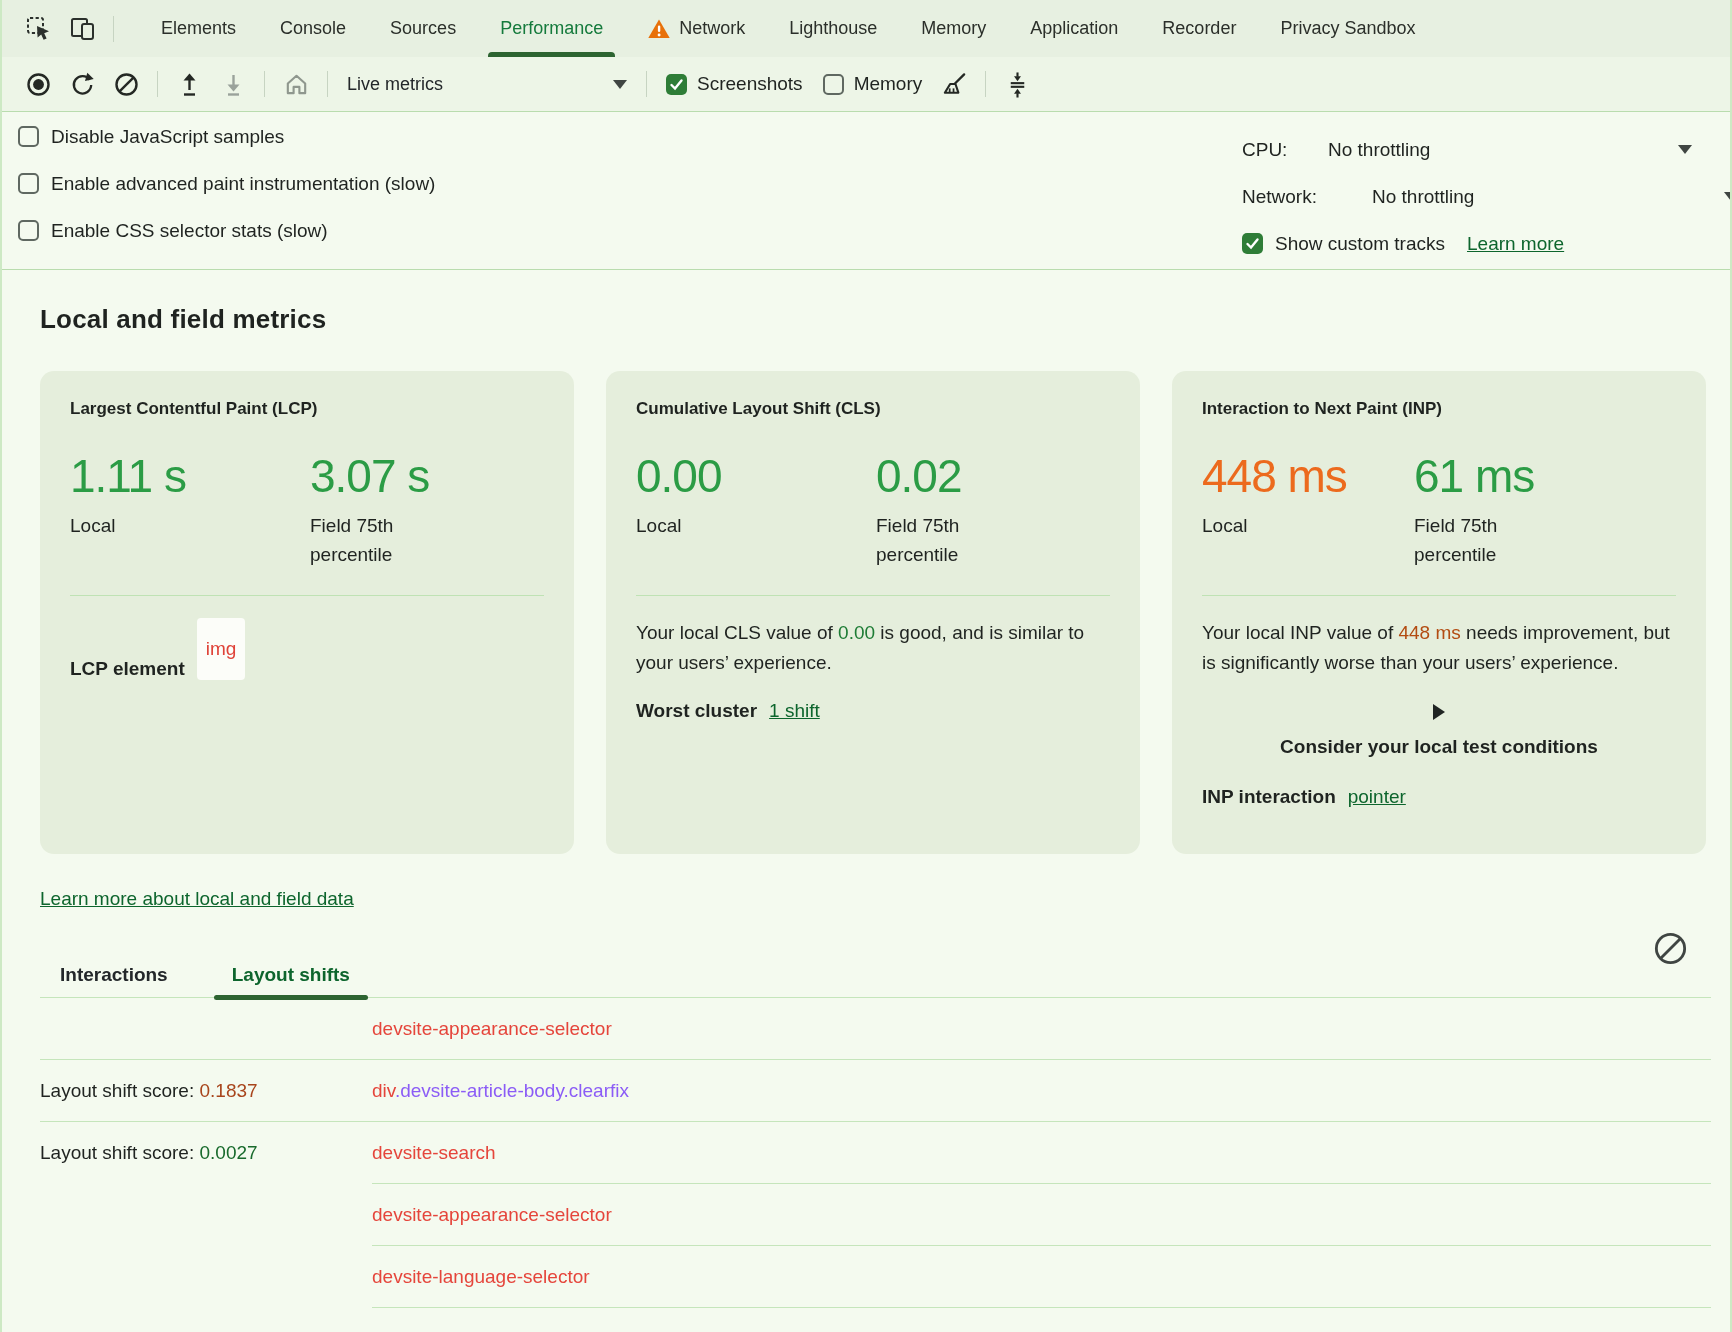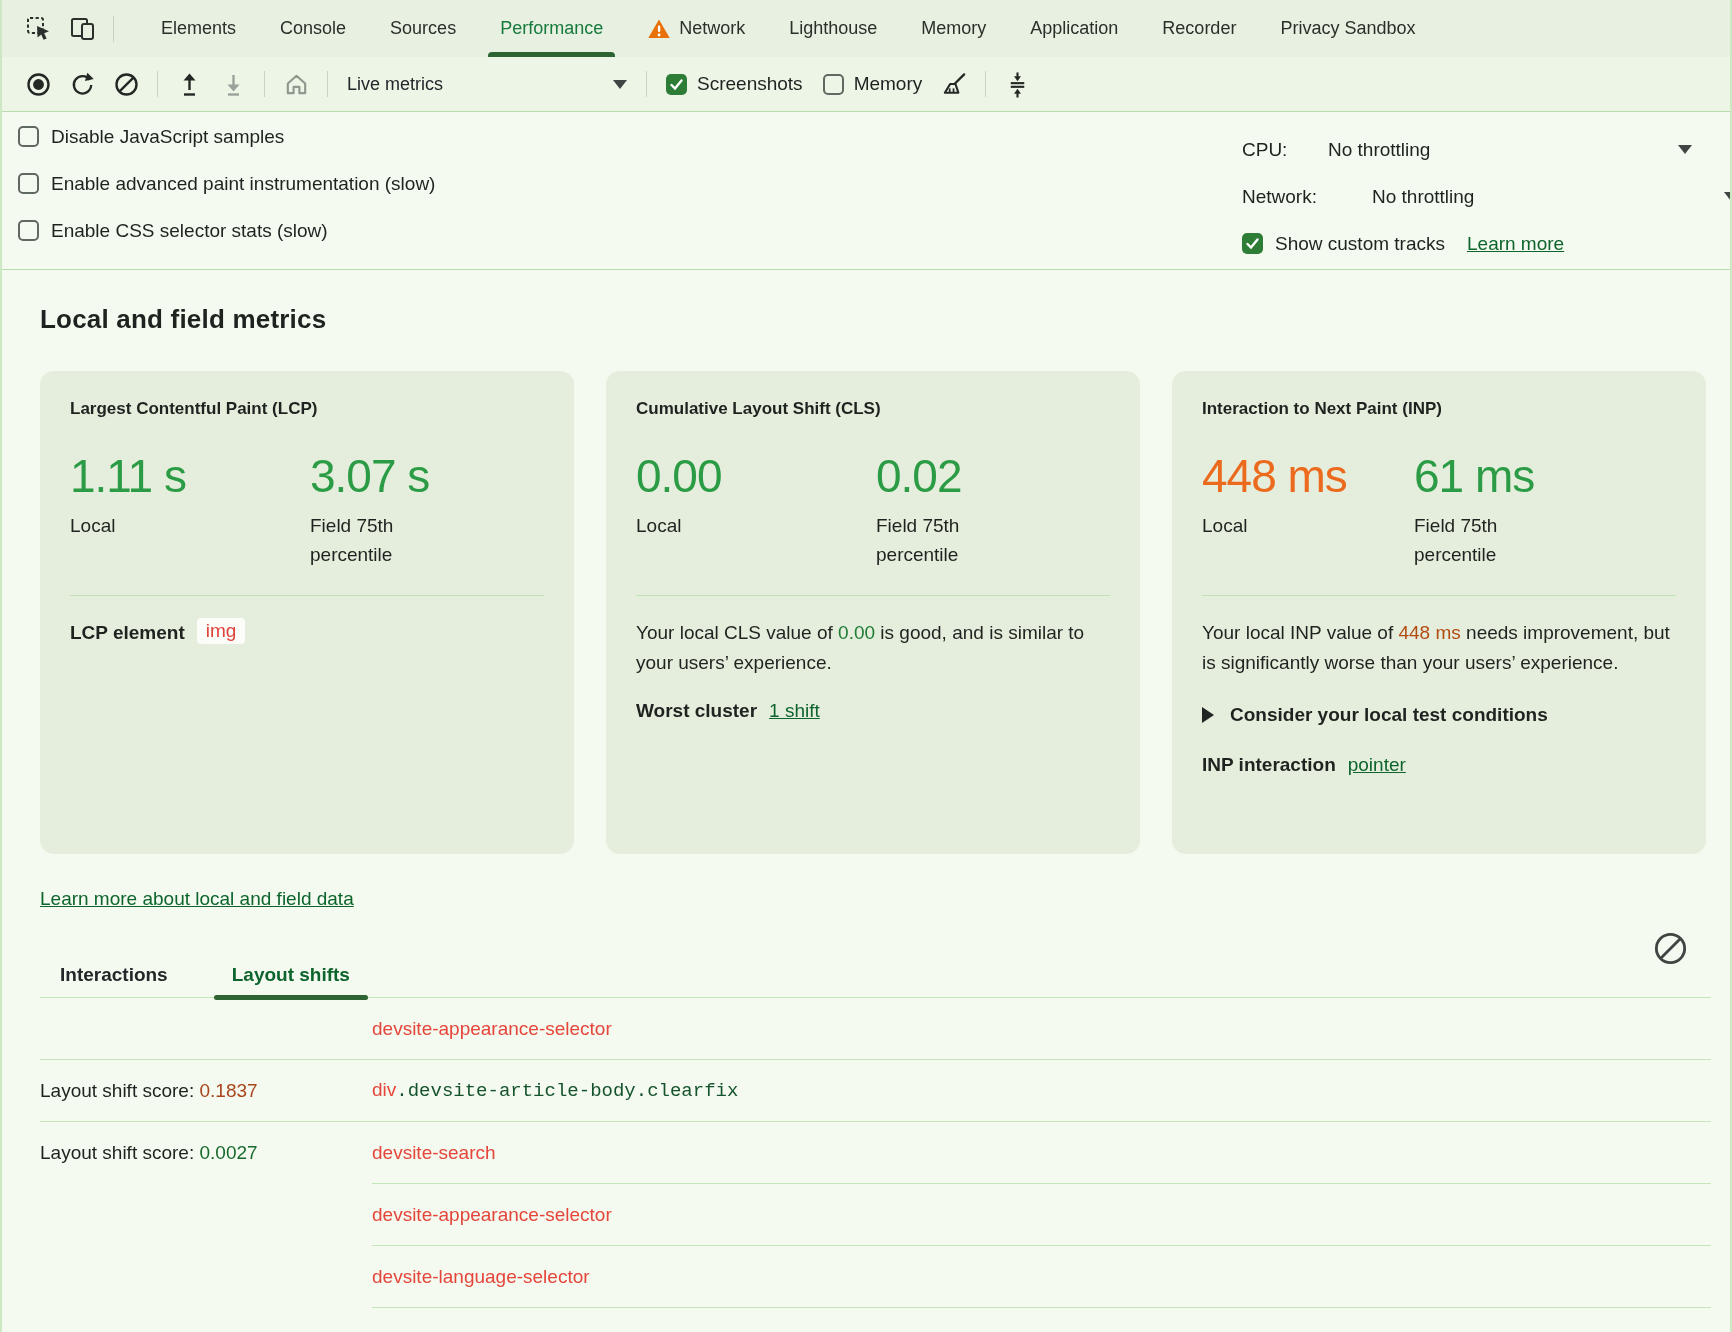--- a/index.html
+++ b/index.html
@@ -48,42 +48,42 @@
   .bigval { font-size:46px; letter-spacing:-1px; font-weight:400; white-space:nowrap; }
   .good { color:#2b9c45; }
   .warn { color:#ec6a1d; }
   .vlabel { font-size:19px; margin-top:8px; width:135px; line-height:29px; }
   .divider { border-top:1px solid #bfe2b4; margin-top:26px; }
   .para { font-size:19px; line-height:30px; margin-top:22px; width:474px; }
   .inline-good { color:#1e7c35; }
   .inline-warn { color:#b34c12; }
   .extra { display:flex; align-items:flex-end; gap:12px; margin-top:22px; font-size:19px; }
   .extra .lbl { font-weight:700; }
-  .chip { background:#fcfdf9; border-radius:4px; padding:2px 9px; color:#df4238; }
+  .chip { background:#fcfdf9; border-radius:4px; padding:20px 9px; color:#df4238; }
   .glink { color:#0d652d; text-decoration:underline; }
-  .consider { display:flex; align-items:center; gap:16px; margin-top:26px; font-size:19px; font-weight:700; }
+  .consider { display:flex; align-items:center; gap:16px; margin-top:26px; font-size:19px; font-weight:700;flex-direction:column; }
   .tri { width:0; height:0; border-top:8px solid transparent; border-bottom:8px solid transparent; border-left:12px solid #202523; flex:none; }
   .learn-link { display:inline-block; margin-top:34px; font-size:19px; color:#0d652d; text-decoration:underline; }
 
   
   .log { margin-top:42px; margin-right:19px; }
   .log-tabs { position:relative; display:flex; align-items:center; height:46px; border-bottom:1px solid #c5e5bb; }
   .log-tab { position:relative; font-size:19px; font-weight:700; padding:0 20px; height:100%; display:flex; align-items:center; color:#23272a; }
   .log-tab.active { color:#0d652d; }
   .log-tab.active::after { content:""; position:absolute; left:2px; right:2px; bottom:-3px; height:5px; background:#2d6431; border-radius:4px; }
   .log-clear { position:absolute; right:22px; top:-22px; }
   .rows { }
   .row { display:grid; grid-template-columns:332px 1fr; align-items:center; height:62px; font-size:19px; }
   .row.sep-full { border-bottom:1px solid #c5e5bb; }
   .cell-el { height:100%; display:flex; align-items:center; }
   .row.sep-ind .cell-el { border-bottom:1px solid #c5e5bb; }
   .score-orange { color:#a8451c; }
   .score-green { color:#186a2c; }
   .el-red { color:#e5453b; }
-  .el-brick { color:#14532d;font-family:Liberation Mono, monospace; }
+  .el-brick { color:#8b5cf6; }
   svg { display:block; }
 </style>
 </head>
 <body>
 
 <div class="screen">
 
   <div class="tabstrip">
     <div class="tool-ic">
       <svg width="27" height="27" viewBox="0 0 27 27">

